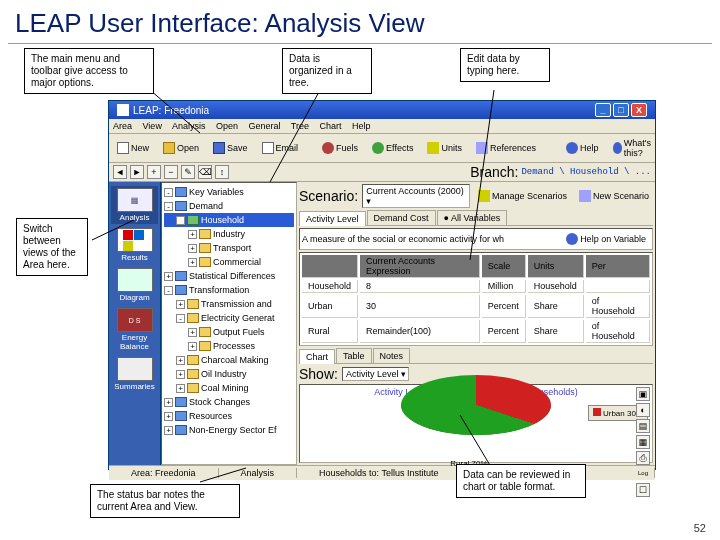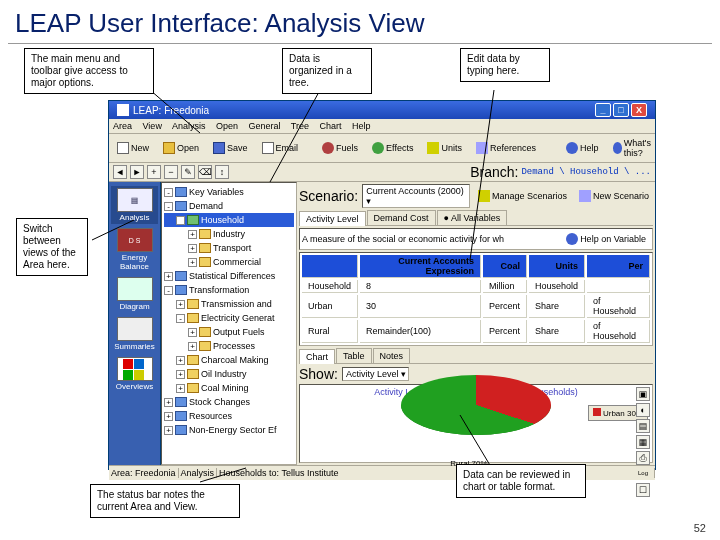--- a/index.html
+++ b/index.html
@@ -59,33 +59,33 @@
   .row{display:flex;align-items:center;gap:4px;}
   .lbl{font-size:14px;}
   .input{background:#fff;border:1px inset #aca899;padding:1px 3px;font-size:9px;}
   .link{color:#0030c0;cursor:default;font-family:Liberation Mono, monospace;}
   .tabs{display:flex;align-items:flex-end;border-bottom:1px solid #aca899;}
   .tab{padding:2px 6px;border:1px solid #aca899;border-bottom:none;background:#ece9d8;font-size:9px;margin-right:1px;}
   .tab.sel{background:#fff;position:relative;top:1px;}
   .desc{background:#fff;border:1px inset #aca899;padding:2px;font-size:9px;display:flex;align-items:center;gap:6px;}
   .table{background:#fff;border:1px inset #aca899;font-size:9px;}
   .table th,.table td{border-right:1px solid #d0d0c0;border-bottom:1px solid #d0d0c0;padding:1px 6px;text-align:left;}
-  .table th{background:#1d4ed8;font-weight:bold;text-align:right;}
+  .table th{background:#737373;font-weight:normal;}
   .tabs2{display:flex;border-bottom:1px solid #aca899;}
   .chartbox{flex:1;background:#fff;border:1px inset #aca899;position:relative;}
   .chart-ttl{text-align:center;color:#4040c0;font-size:9px;margin-top:2px;}
   .pie{position:absolute;left:50%;top:46%;transform:translate(-50%,-50%);width:150px;height:90px;}
   .pie-ell{width:150px;height:60px;border-radius:50%;background:conic-gradient(#d02020 0deg 108deg,#20a020 108deg 360deg);position:absolute;top:0;}
   .pie-side{position:absolute;top:30px;width:150px;height:30px;border-radius:0 0 75px 75px/0 0 30px 30px;background:#107010;}
   .pie-lbl-r{position:absolute;top:74px;left:48%;transform:translateX(-50%);font-size:8px;}
   .pie-leg{position:absolute;right:4px;top:20px;border:1px solid #888;background:#ece9d8;padding:2px 4px;font-size:8px;}
   .sidebtns{position:absolute;right:2px;top:2px;display:flex;flex-direction:column;gap:2px;}
   .sidebtns .mbtn{width:14px;height:14px;}
   .statusbar{height:15px;background:#ece9d8;border-top:1px solid #aca899;display:flex;align-items:center;font-size:9px;}
-  .statusbar .cell{padding:0 2px;border-right:1px solid #aca899;}
+  .statusbar .cell{padding:0 22px;border-right:1px solid #aca899;}
 </style>
 </head>
 <body>
 
 <div class="slide-title">LEAP User Interface: Analysis View</div>
 <div class="hr"></div>
 
 <div class="callout" style="left:24px;top:48px;width:130px">The main menu and toolbar give access to major options.</div>
 <div class="callout" style="left:282px;top:48px;width:90px">Data is organized in a tree.</div>
 <div class="callout" style="left:460px;top:48px;width:90px">Edit data by typing here.</div>
@@ -177,33 +177,32 @@
     <span class="mbtn">⌫</span>
     <span class="mbtn">↕</span>
     <span style="flex:1"></span>
     <span class="lbl">Branch:</span>
     <span class="link">Demand \ Household \ ...</span>
   </div>
 
   <div class="workarea">
     <div class="viewbar">
       <div class="vitem sel"><div class="vicon v-analysis"></div><span>Analysis</span></div>
+      <div class="vitem"><div class="vicon v-results">
+            <span class="colorsq">
+              <i style="background:#d00"></i>
+              <i style="background:#06c"></i>
+              <i style="background:#cc0"></i>
+            </span>
+          </div><span>Results</span></div>
+      <div class="vitem"><div class="vicon v-diagram"></div><span>Diagram</span></div>
       <div class="vitem"><div class="vicon v-energy">
             <span style="color:#fff;font-size:7px">D S</span>
           </div><span>Energy Balance</span></div>
-      <div class="vitem"><div class="vicon v-diagram"></div><span>Diagram</span></div>
       <div class="vitem"><div class="vicon v-summ"></div><span>Summaries</span></div>
-      <div class="vitem"><div class="vicon v-over">
-            <span class="colorsq">
-              <i style="background:#d00"></i>
-              <i style="background:#06c"></i>
-              <i style="background:#0a0"></i>
-              <i style="background:#cc0"></i>
-            </span>
-          </div><span>Overviews</span></div>
     </div>
 
     <div class="treewrap">
       <div class="tree" id="tree">
           <div class="node ind0">
             <span class="exp">-</span>
             <span class="fld b"></span>
             <span>Key Variables</span>
           </div>
           <div class="node ind0">
@@ -321,21 +320,21 @@
             <i class="ico ico-help"></i>
             <span>Help on Variable</span>
           </span>
       </div>
 
       <table class="table" style="width:100%">
         <thead>
             <tr id="thead-row">
               <th></th>
               <th>Current Accounts Expression</th>
-              <th>Coal</th>
+              <th>Scale</th>
               <th>Units</th>
               <th>Per</th>
             </tr>
           </thead>
         <tbody id="tbody">
             <tr>
               <td>Household</td>
               <td>8</td>
               <td>Million</td>
               <td>Household</td>

